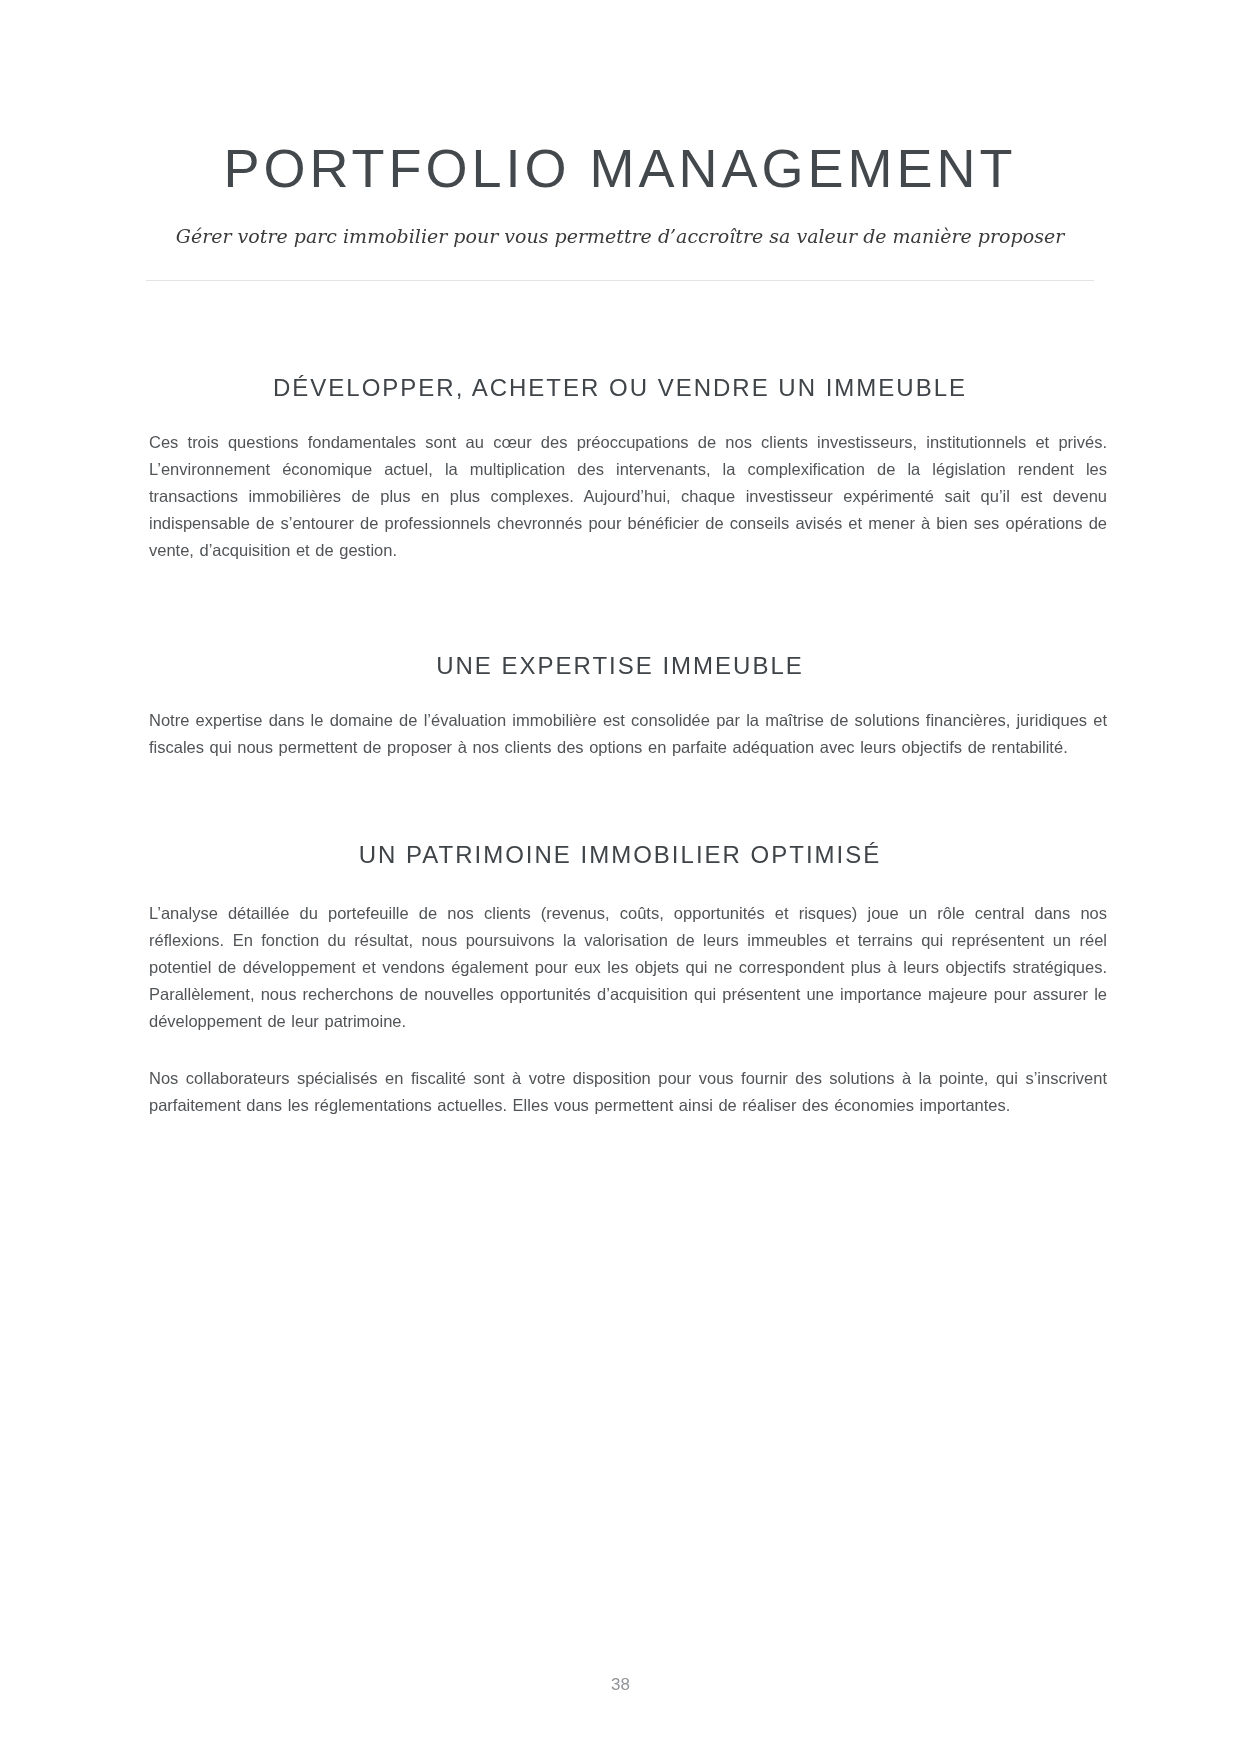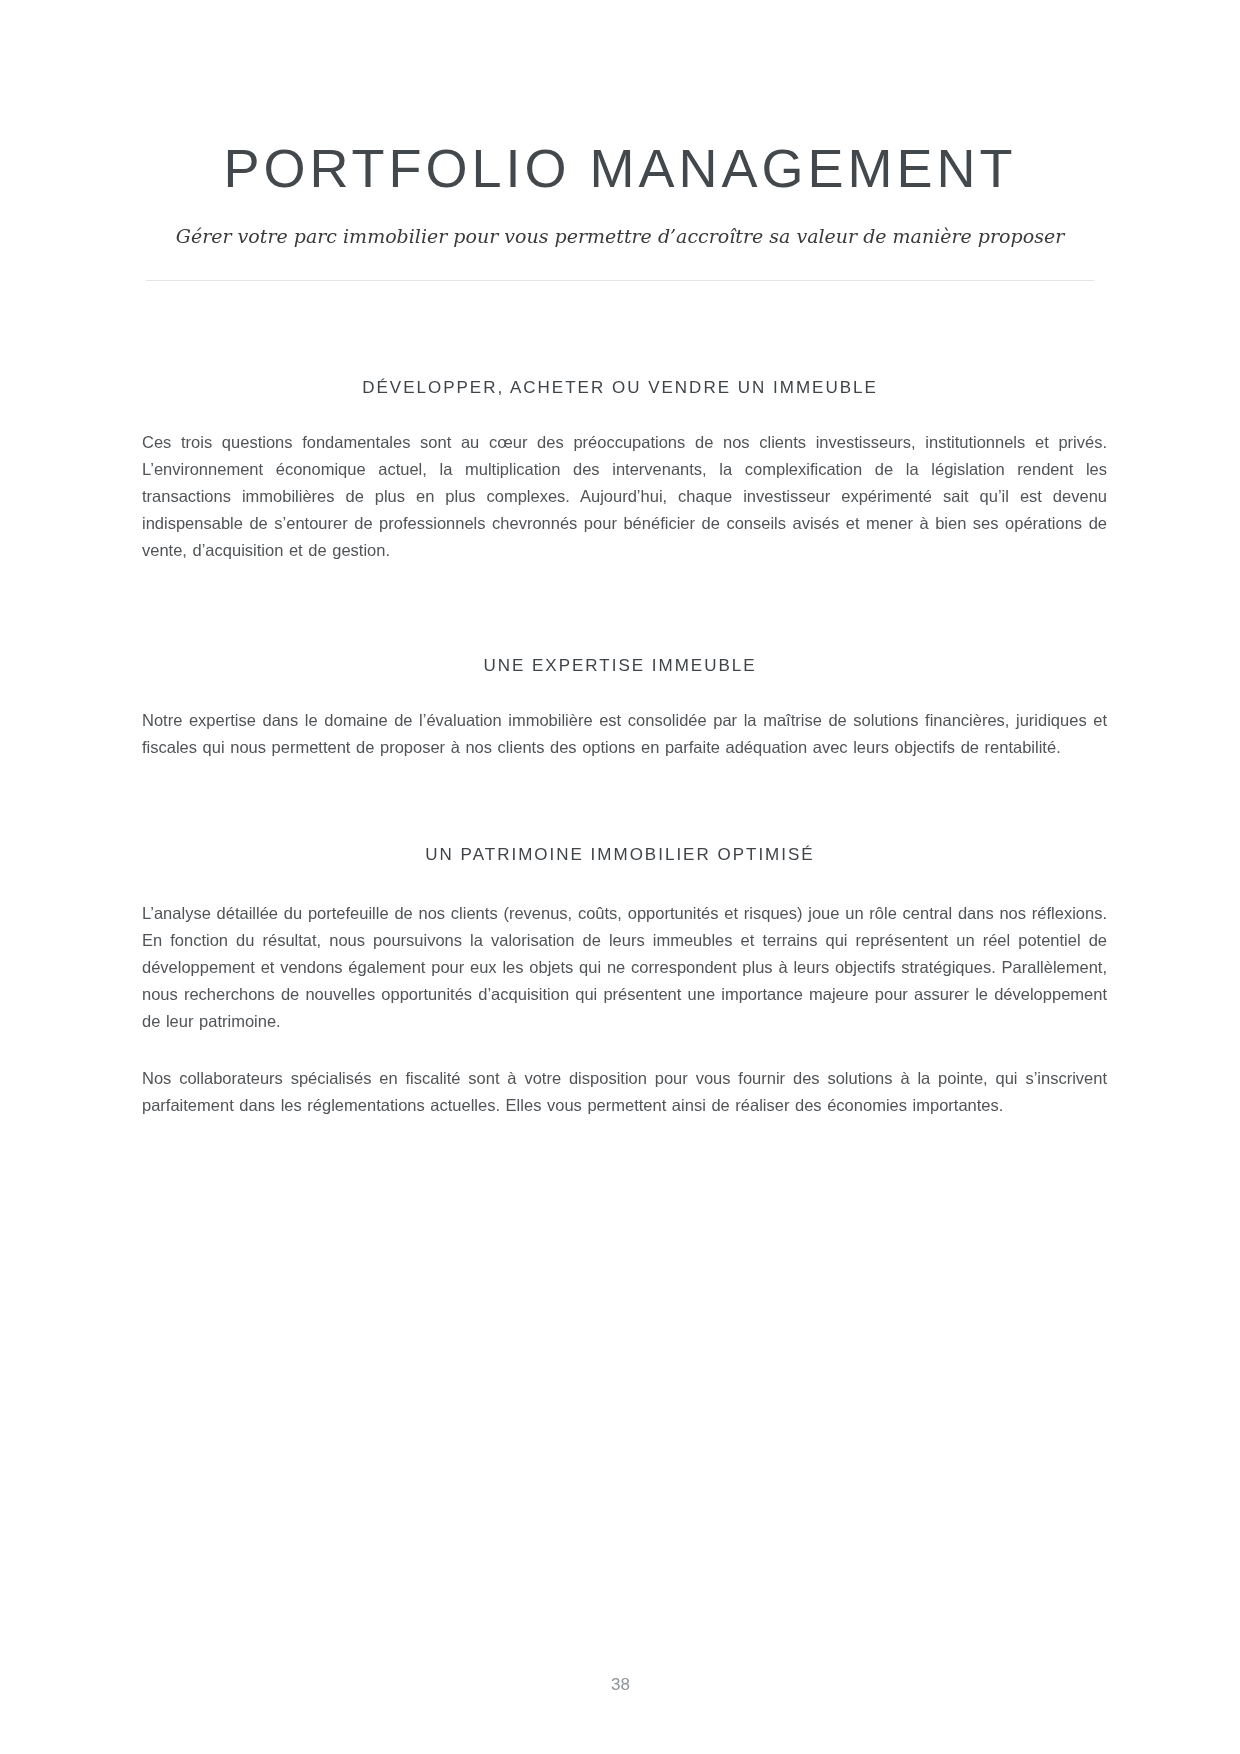--- a/index.html
+++ b/index.html
@@ -42,27 +42,27 @@
   .divider {
     border: none;
     border-top: 1px solid #e4e4e4;
     height: 0;
     margin: 30px 13px 0 13px;
   }
   .section-heading {
     margin: 0;
     text-align: center;
     font-weight: 400;
-    font-size: 17px;
+    font-size: 24px;
     line-height: 30px;
     letter-spacing: 2px;
     color: #3f4449;
   }
   .section-body {
-    margin: 26px 0 0 9px;
+    margin: 26px 0 0 16px;
     text-align: justify;
     font-size: 16.5px;
     line-height: 27px;
     color: #515457;
     word-spacing: 1px;
   }
   .sec-1 .section-heading { margin-top: 92px; }
   .sec-2 .section-heading { margin-top: 87px; }
   .sec-3 .section-heading { margin-top: 79px; }
   .sec-3 .section-body   { margin-top: 30px; }

